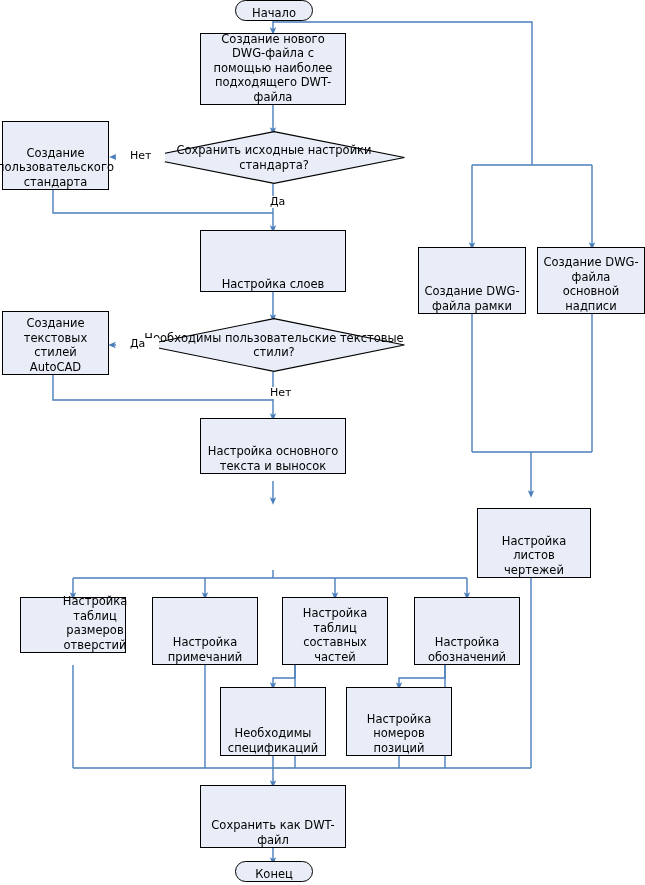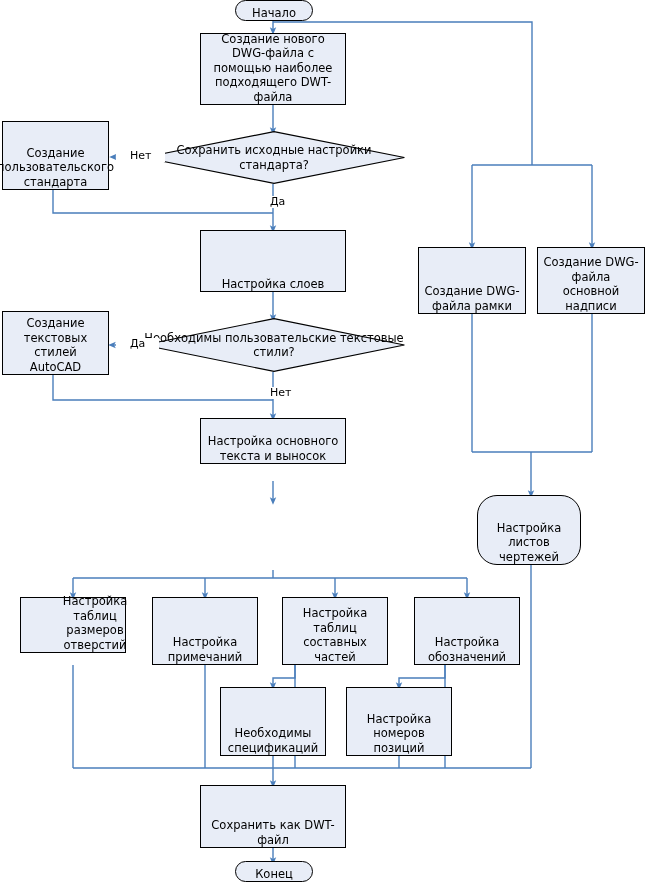--- a/index.html
+++ b/index.html
@@ -156,21 +156,21 @@
   </div>
 
   <div class="node process" style="left:200px; top:33px; width:146px; height:72px;">
     <span class="txt">Создание нового DWG-файла с помощью наиболее подходящего DWT-файла</span>
   </div>
 
   <div class="node process" style="left:200px; top:230px; width:146px; height:62px;">
     <span class="txt">Настройка слоев</span>
   </div>
 
-  <div class="node process" style="left:200px; top:418px; width:146px; height:46px;">
+  <div class="node process" style="left:200px; top:418px; width:146px; height:56px;">
     <span class="txt">Настройка основного текста и выносок</span>
   </div>
 
 
   <div class="node process" style="left:200px; top:785px; width:146px; height:63px;">
     <span class="txt">Сохранить как DWT-файл</span>
   </div>
 
   <div class="node process" style="left:2px; top:311px; width:107px; height:64px;">
     <span class="txt">Создание текстовых стилей AutoCAD</span>
@@ -181,21 +181,21 @@
   </div>
 
   <div class="node process" style="left:418px; top:247px; width:108px; height:67px;">
     <span class="txt">Создание DWG-файла рамки</span>
   </div>
 
   <div class="node process" style="left:537px; top:247px; width:108px; height:67px;">
     <span class="txt">Создание DWG-файла основной надписи</span>
   </div>
 
-  <div class="node process" style="left:477px; top:495px; width:104px; height:70px;border-radius:20px;">
+  <div class="node process" style="left:477px; top:508px; width:114px; height:70px;">
     <span class="txt">Настройка листов чертежей</span>
   </div>
 
   <div class="node process" style="left:20px; top:597px; width:106px; height:56px;padding-left:44px;">
     <span class="txt">Настройка таблиц размеров отверстий</span>
   </div>
 
   <div class="node process" style="left:152px; top:597px; width:106px; height:68px;">
     <span class="txt">Настройка примечаний</span>
   </div>

